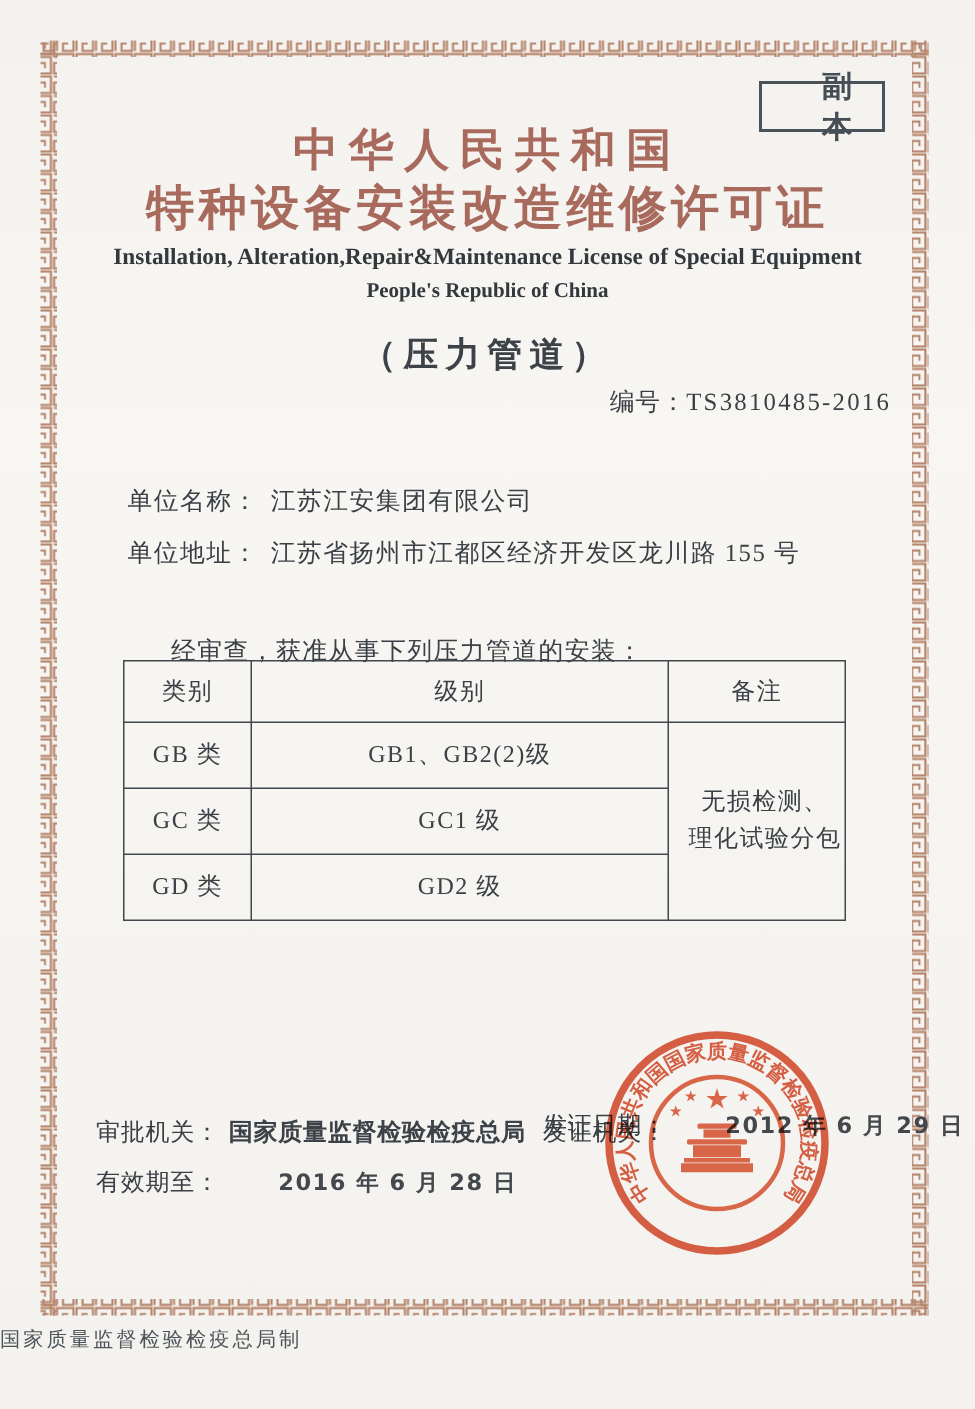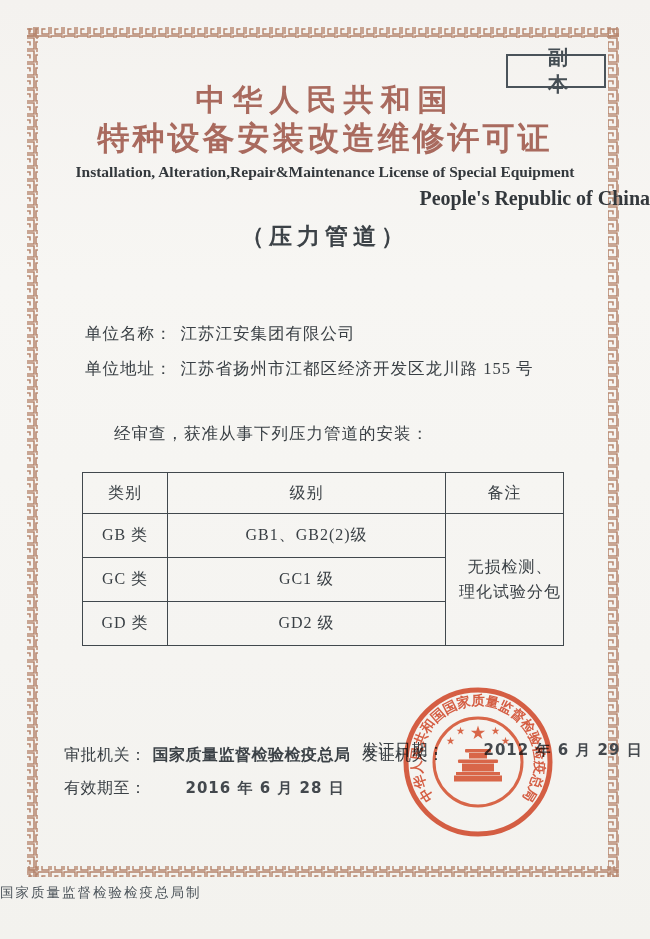--- a/index.html
+++ b/index.html
@@ -8,44 +8,44 @@
     font-family:"Liberation Serif","DejaVu Serif",serif;
     background:#eceae7;
   }
   .page{
     position:relative; width:650px; height:939px; overflow:hidden;
     background:linear-gradient(180deg,#f4f2ef 0%,#f7f6f3 30%,#f5f4f1 70%,#f3f2ee 100%);
     color:#3a4045;
   }
   .frame{ position:absolute; left:24px; top:24px; }
   .badge{
-    position:absolute; left:506px; top:54px; width:100px; height:34px;
+    position:absolute; left:506px; top:54px; width:84px; height:34px;
     border:2.5px solid #4a535a; display:flex; align-items:center; justify-content:center;
     font-family:"DejaVu Sans","Liberation Sans",sans-serif;
     font-size:20px; font-weight:bold; color:#454e54; letter-spacing:4px;padding-left:40px;
   }
   .t-center{ position:absolute; left:0; width:100%; text-align:center; }
   .title1{ top:80px; font-size:30px; font-weight:bold; letter-spacing:7px; color:#a96a5e;
            font-family:"DejaVu Sans","Liberation Sans",sans-serif; }
   .title2{ top:117px; font-size:32px; font-weight:bold; letter-spacing:3px; color:#a96a5e;
            font-family:"DejaVu Sans","Liberation Sans",sans-serif; }
   .en1{ top:163px; font-size:15.5px; font-weight:bold; color:#33383c; }
-  .en2{ top:187px; font-size:20px; font-weight:bold; color:#33383c;text-align:right; }
+  .en2{ top:187px; font-size:14px; font-weight:bold; color:#33383c; }
   .subtitle{ top:221px; font-size:23px; font-weight:600; letter-spacing:5px; color:#3c4247; }
   .license-no{
     position:absolute; top:257px; right:56px; font-size:16.5px; color:#3a3f44; letter-spacing:0.5px;
   }
   .license-no .val{ letter-spacing:1.5px; }
   .row{ position:absolute; left:85px; font-size:16.5px; color:#3a4045; letter-spacing:1px; }
   .row .lbl{ margin-right:8px; }
   .company-name{ top:323px; }
   .company-address{ top:358px; }
   .statement{ position:absolute; left:114px; top:423px; font-size:16.5px; letter-spacing:1px; color:#3a4045; }
   table.grant{
-    position:absolute; left:82px; top:472px; width:481px;
+    position:absolute; left:82px; top:440px; width:481px;
     border-collapse:collapse; table-layout:fixed;
     font-size:16px; color:#3a4045;border-radius:15px;
   }
   table.grant th, table.grant td{
     border:1.6px solid #41484d; text-align:center; vertical-align:middle;
     font-weight:normal; letter-spacing:1px;
   }
   table.grant th{ height:41px; }
   table.grant td{ height:44px; }
   col.c1{ width:85px; } col.c2{ width:278px; } col.c3{ width:118px; }
@@ -91,20 +91,23 @@
   <div class="badge">
     <span>副 本</span>
   </div>
 
   <div class="t-center title1">中华人民共和国</div>
   <div class="t-center en1">Installation, Alteration,Repair&amp;Maintenance License of Special Equipment</div>
   <div class="t-center title2">特种设备安装改造维修许可证</div>
   <div class="t-center en2">People's Republic of China</div>
   <div class="t-center subtitle">（压力管道）</div>
 
+  <div class="license-no">
+    <span class="lbl">编号：</span><span class="val">TS3810485-2016</span>
+  </div>
 
   <div class="row company-name">
     <span class="lbl">单位名称：</span><span>江苏江安集团有限公司</span>
   </div>
   <div class="row company-address">
     <span class="lbl">单位地址：</span><span>江苏省扬州市江都区经济开发区龙川路 155 号</span>
   </div>
 
   <div class="statement">经审查，获准从事下列压力管道的安装：</div>
 

